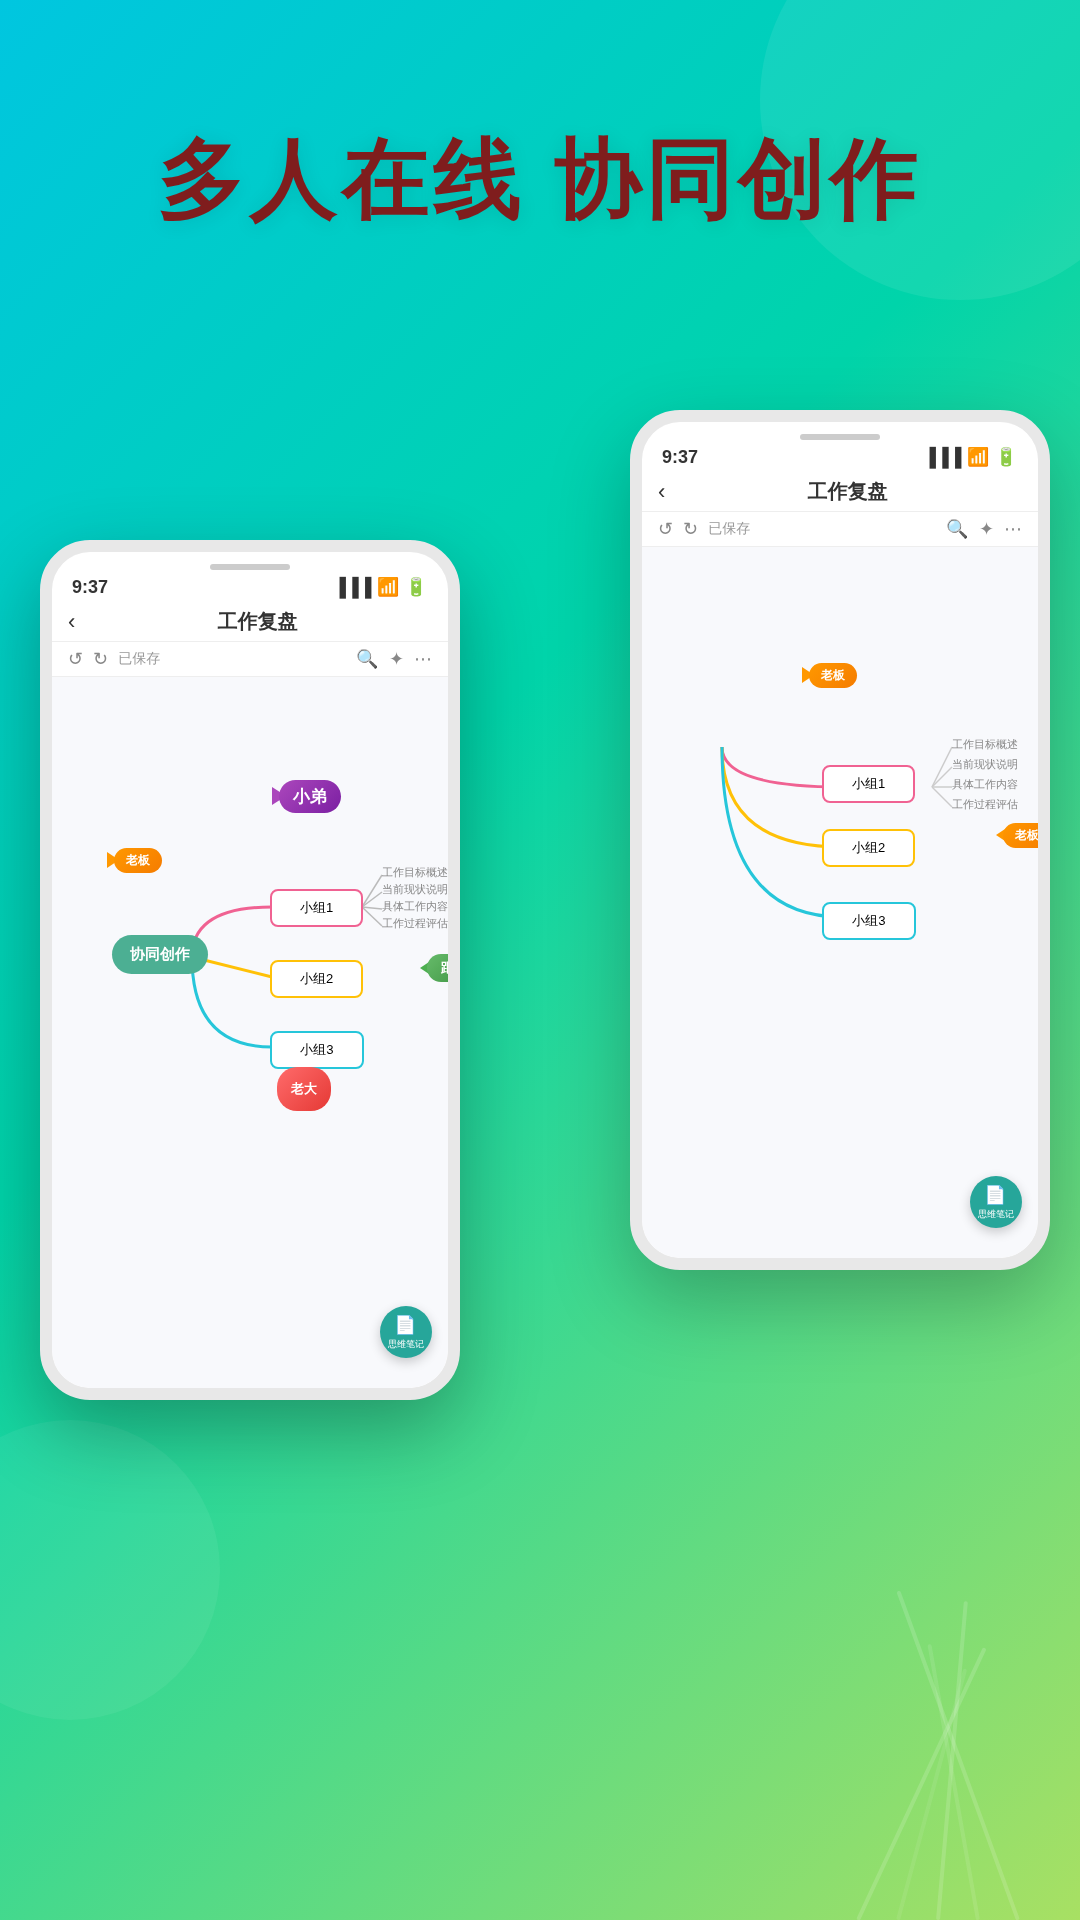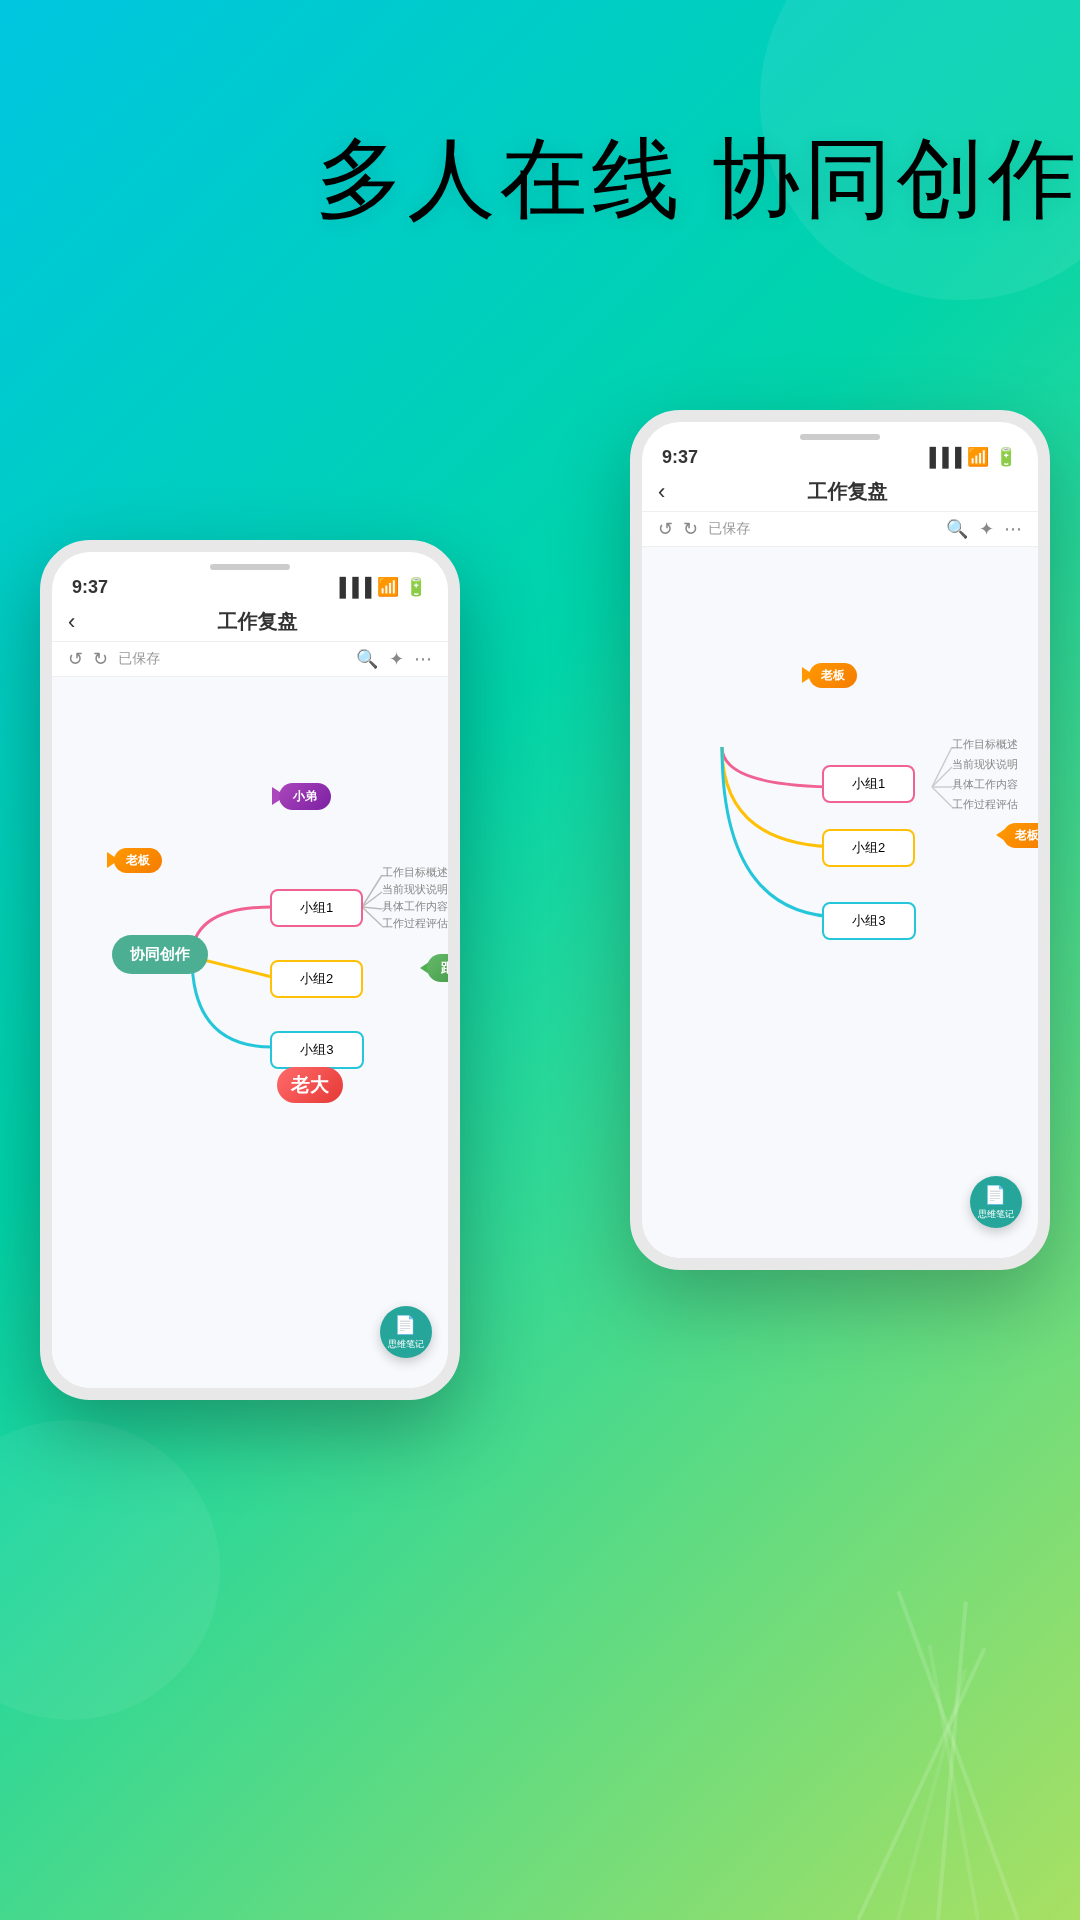--- a/index.html
+++ b/index.html
@@ -31,24 +31,24 @@
       bottom: 200px;
       left: -80px;
     }
 
     
     .hero-title {
       position: absolute;
       top: 120px;
       left: 0;
       right: 0;
-      text-align: right;
-      color: #000000;
+      text-align: center;
+      color: #7f1d1d;
       font-size: 88px;
-      font-weight: 400;
+      font-weight: 700;
       letter-spacing: 4px;
       text-shadow: 0 2px 20px rgba(0,0,0,0.1);
     }
 
     
     .phones-area {
       position: absolute;
       top: 380px;
       left: 0;
       right: 0;
@@ -396,21 +396,21 @@
 
           <path d="M 140 280 Q 140 370 220 370" stroke="#26c6da" stroke-width="3" fill="none"></path>
 
           <line x1="310" y1="230" x2="330" y2="198" stroke="#bbb" stroke-width="1.5"></line>
           <line x1="310" y1="230" x2="330" y2="215" stroke="#bbb" stroke-width="1.5"></line>
           <line x1="310" y1="230" x2="330" y2="232" stroke="#bbb" stroke-width="1.5"></line>
           <line x1="310" y1="230" x2="330" y2="249" stroke="#bbb" stroke-width="1.5"></line>
         </svg>
 
         <div style="position:absolute; top:110px; left:220px; display:flex; align-items:center; gap:0;">
-          <div class="node-tag tag-purple" style="font-size:12px; padding:5px 14px;">小弟</div>
+          <div class="node-tag tag-purple" style="font-size:17px; padding:5px 14px;">小弟</div>
           <div style="width:0;height:0;border-top:9px solid transparent;border-bottom:9px solid transparent;border-left:14px solid #ab47bc;"></div>
         </div>
 
         <div class="node-center" style="left:60px; top:258px;">协同创作</div>
 
         <div style="position:absolute; top:175px; left:55px; display:flex; align-items:center; gap:0;">
           <div class="node-tag tag-orange" style="font-size:12px; padding:4px 12px;">老板</div>
           <div style="width:0;height:0;border-top:8px solid transparent;border-bottom:8px solid transparent;border-left:12px solid #ff9800;"></div>
         </div>
 
@@ -426,21 +426,21 @@
         <div style="position:absolute; top:283px; right:16px;">
           <div style="display:flex; align-items:center; gap:0;">
             <div style="width:0;height:0;border-top:8px solid transparent;border-bottom:8px solid transparent;border-right:12px solid #4CAF50;"></div>
             <div class="node-tag tag-green" style="font-size:13px; padding:5px 14px;">跟班</div>
           </div>
         </div>
 
         <div class="node-box node-box-teal" style="left:218px; top:354px; font-size:13px;">小组3</div>
 
         <div style="position:absolute; top:390px; left:218px;">
-          <div class="node-tag tag-red-orange" style="font-size:19px; padding:5px 14px;">老大</div>
+          <div class="node-tag tag-red-orange" style="font-size:13px; padding:13px 14px;">老大</div>
         </div>
 
         <div class="note-fab" style="bottom:30px; right:16px;">
           <div class="note-fab-icon">📄</div>
           <span>思维笔记</span>
         </div>
       </div>
     </div>
   </div>
 

